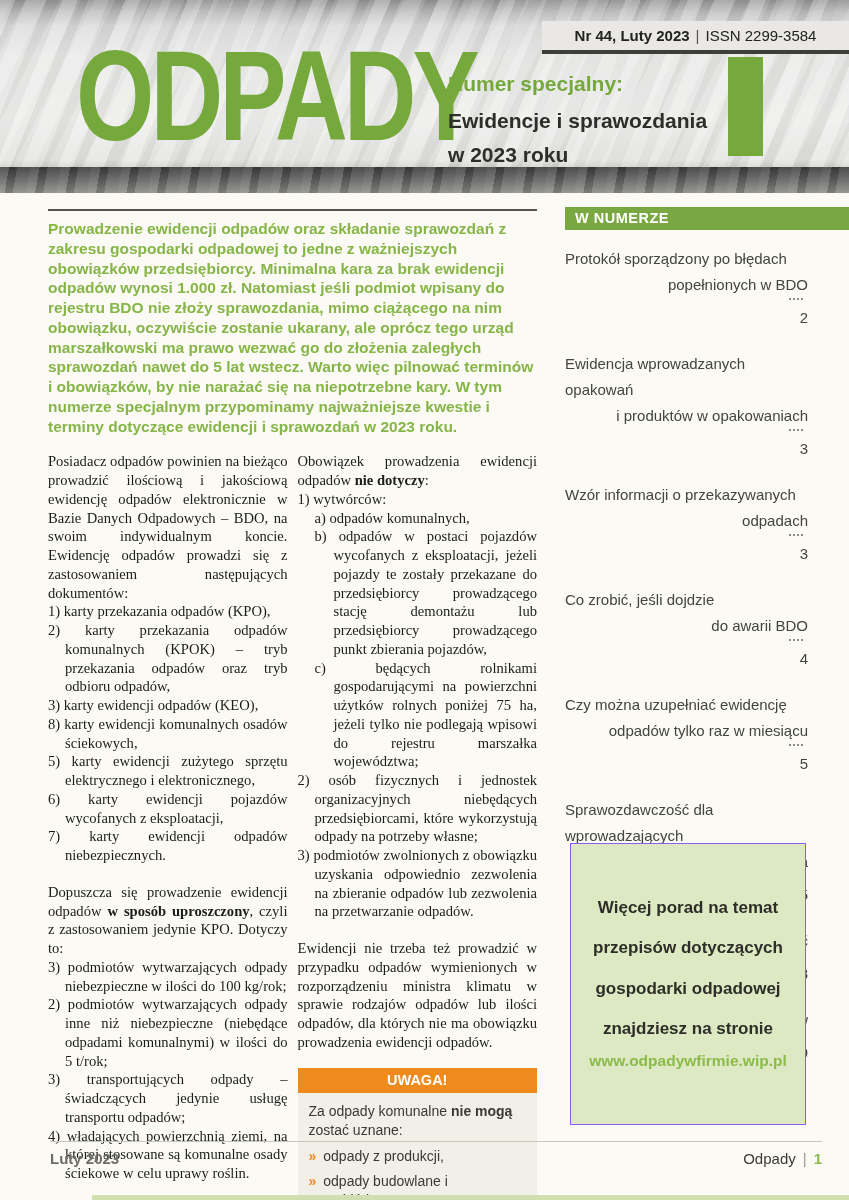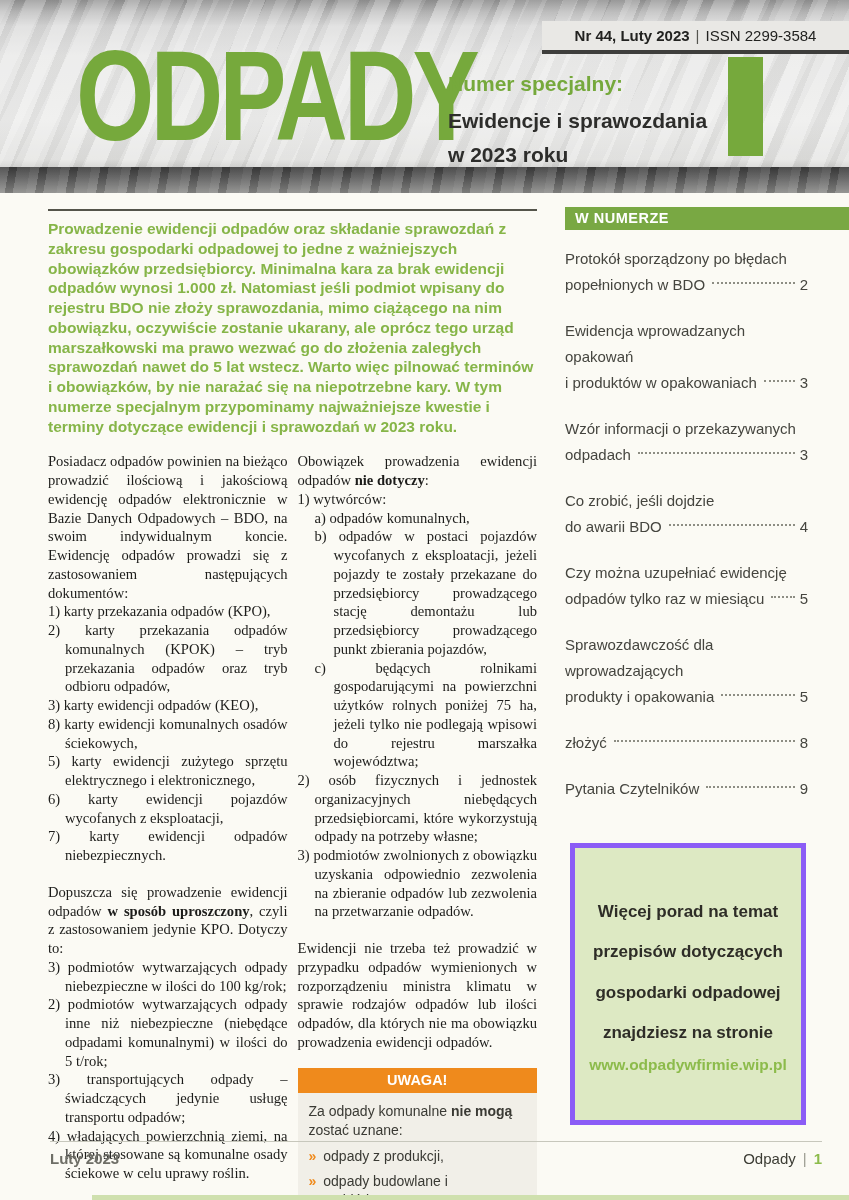--- a/index.html
+++ b/index.html
@@ -53,27 +53,27 @@
   .uwaga-item{display:flex;gap:7px;margin-top:6px;}
   .uwaga-bullet{color:#ef8a1c;font-weight:bold;}
 
   
   .sidebar{position:absolute;top:207px;left:565px;width:284px;}
   .sb-head{background:#79a843;color:#ffffff;font-weight:bold;font-size:14.5px;letter-spacing:.5px;
     padding:3px 0 4px 10px;}
   .toc{width:243px;margin-top:16px;font-size:15px;color:#45453f;}
   .toc-item{margin-bottom:20px;}
   .toc-pre{white-space:pre-line;line-height:26px;}
-  .toc-last{display:flex;align-items:center;line-height:26px;}
+  .toc-last{display:flex;align-items:flex-end;line-height:26px;flex-direction:column;}
   .toc-leader{flex:1;border-bottom:2px dotted #8d8d83;margin:0 5px 5px 7px;min-width:14px;}
   .toc-page{flex:none;}
 
   
   .promo{position:absolute;top:843px;left:570px;width:236px;height:282px;background:#dde9c3;
-    border:5px solid #8b5cf6;box-sizing:border-box;text-align:center;}
+    border:1px solid #8b5cf6;box-sizing:border-box;text-align:center;}
   .promo-text{margin-top:44px;font-size:17px;font-weight:bold;color:#2e2d27;line-height:2.38;
     white-space:pre-line;}
   .promo-link{display:block;margin-top:2px;font-size:15.5px;font-weight:bold;color:#8cbb4b;
     text-decoration:none;}
 
   
   .footer{position:absolute;top:1141px;left:50px;width:772px;border-top:1px solid #c7c7bc;
     display:flex;justify-content:space-between;padding-top:8px;font-size:15px;}
   .footer-left{font-weight:bold;color:#6e6e66;}
   .footer-right{color:#3c3c34;display:flex;gap:7px;}

